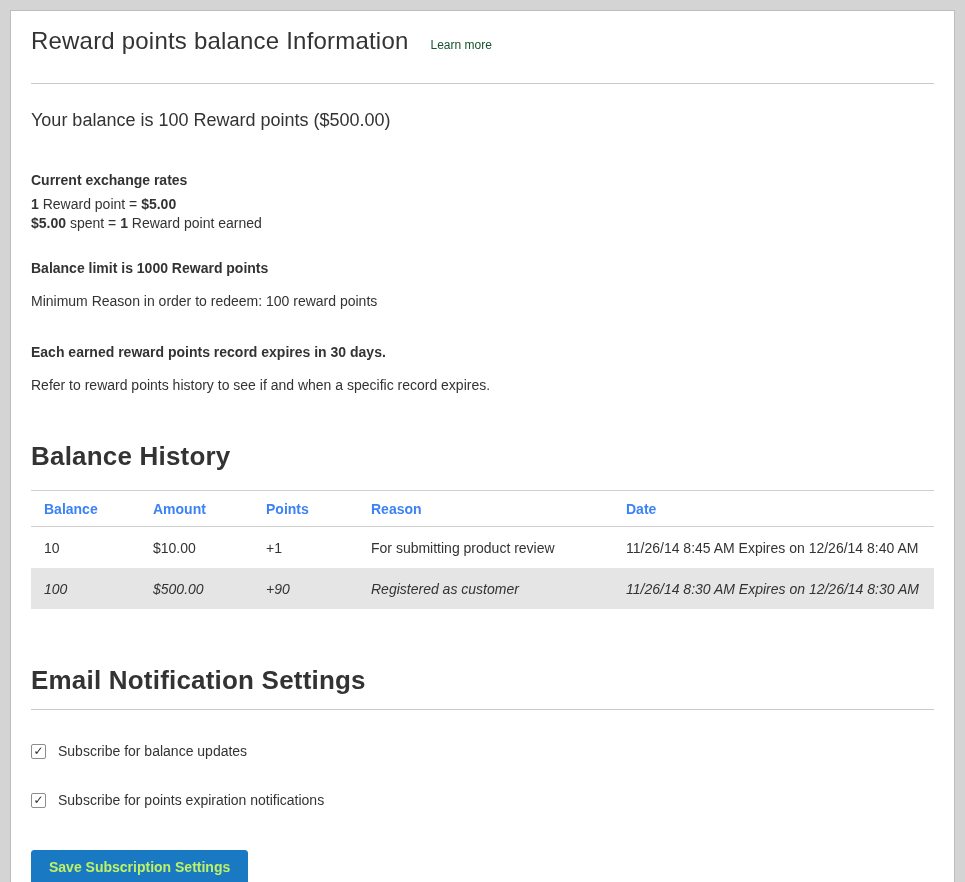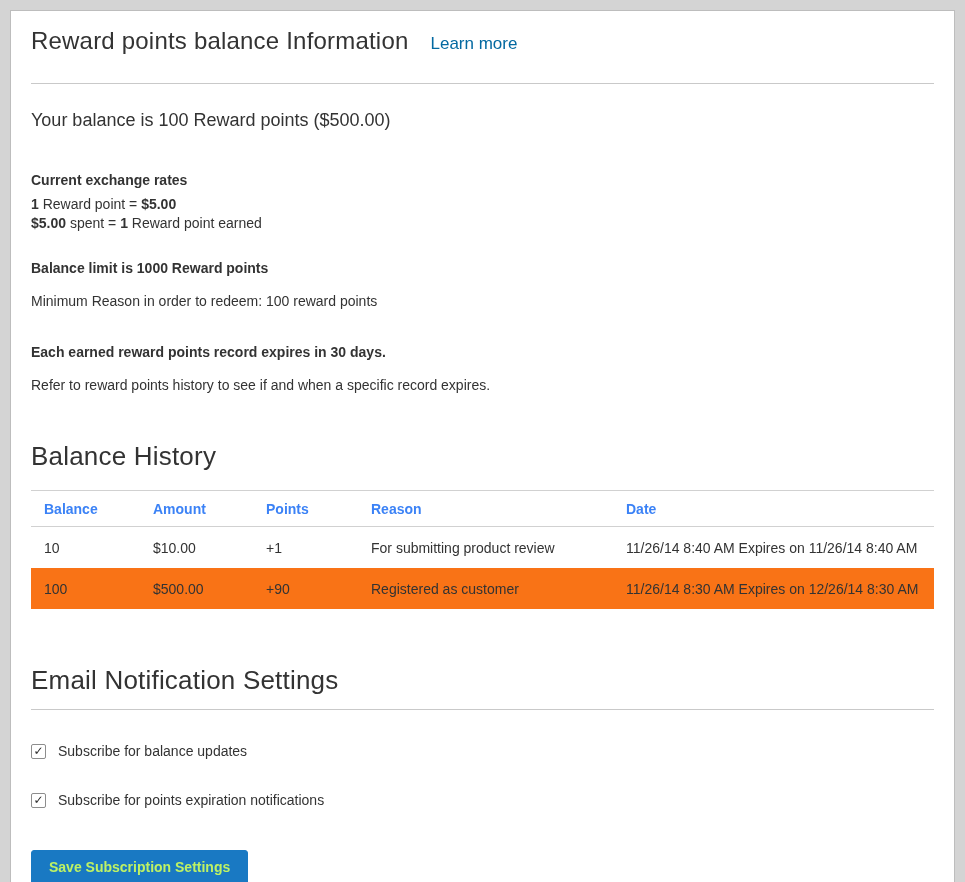--- a/index.html
+++ b/index.html
@@ -25,38 +25,38 @@
     border-bottom: 1px solid #c9c9c9;
     margin-bottom: 26px;
   }
   .page-title {
     font-size: 24px;
     font-weight: 300;
     color: #333;
     letter-spacing: 0.2px;
   }
   .learn-more {
-    font-size: 17px;
-    color: #0369a1;
+    font-size: 12px;
+    color: #14532d;
     text-decoration: none;
     cursor: pointer;
   }
   .balance-line {
     font-size: 18px;
     margin-bottom: 40px;
   }
   p.body-line { line-height: 19px; }
   .bold { font-weight: 700; }
   .rates { line-height: 19px; margin-top: 5px; }
   .mt24 { margin-top: 26px; }
   .mt14 { margin-top: 14px; }
   .mt32 { margin-top: 32px; }
   .section-heading {
     font-size: 26px;
-    font-weight: 400;
+    font-weight: 700;
     color: #333;
     letter-spacing: 0.2px;
   }
   .history-heading { margin-top: 46px; margin-bottom: 18px; }
   table {
     width: 100%;
     border-collapse: collapse;
     border-top: 1px solid #d1d1d1;
     font-size: 14px;
   }
@@ -64,21 +64,21 @@
     text-align: left;
     font-weight: 700;
     color: #3b82f6;
     padding: 10px 13px 9px 13px;
     border-bottom: 1px solid #d1d1d1;
   }
   tbody td {
     padding: 13px 13px 12px 13px;
     color: #333;
   }
-  tbody tr.striped { background: #f97316; }
+  tbody tr.striped { background: #e5e5e5; font-style: italic; }
   td.nowrap, th.nowrap { white-space: nowrap; }
   .email-heading {
     margin-top: 56px;
     padding-bottom: 13px;
     border-bottom: 1px solid #c9c9c9;
   }
   .check-row {
     display: flex;
     align-items: center;
     gap: 12px;
@@ -155,21 +155,21 @@
         <th>Reason</th>
         <th>Date</th>
       </tr>
     </thead>
     <tbody>
       <tr>
         <td>10</td>
         <td>$10.00</td>
         <td>+1</td>
         <td>For submitting product review</td>
-        <td class="nowrap">11/26/14 8:40 AM Expires on 11/26/14 8:40 AM</td>
+        <td class="nowrap">11/26/14 8:45 AM Expires on 12/26/14 8:40 AM</td>
       </tr>
       <tr class="striped">
         <td>100</td>
         <td>$500.00</td>
         <td>+90</td>
         <td>Registered as customer</td>
         <td class="nowrap">11/26/14 8:30 AM Expires on 12/26/14 8:30 AM</td>
       </tr>
     </tbody>
   </table>

